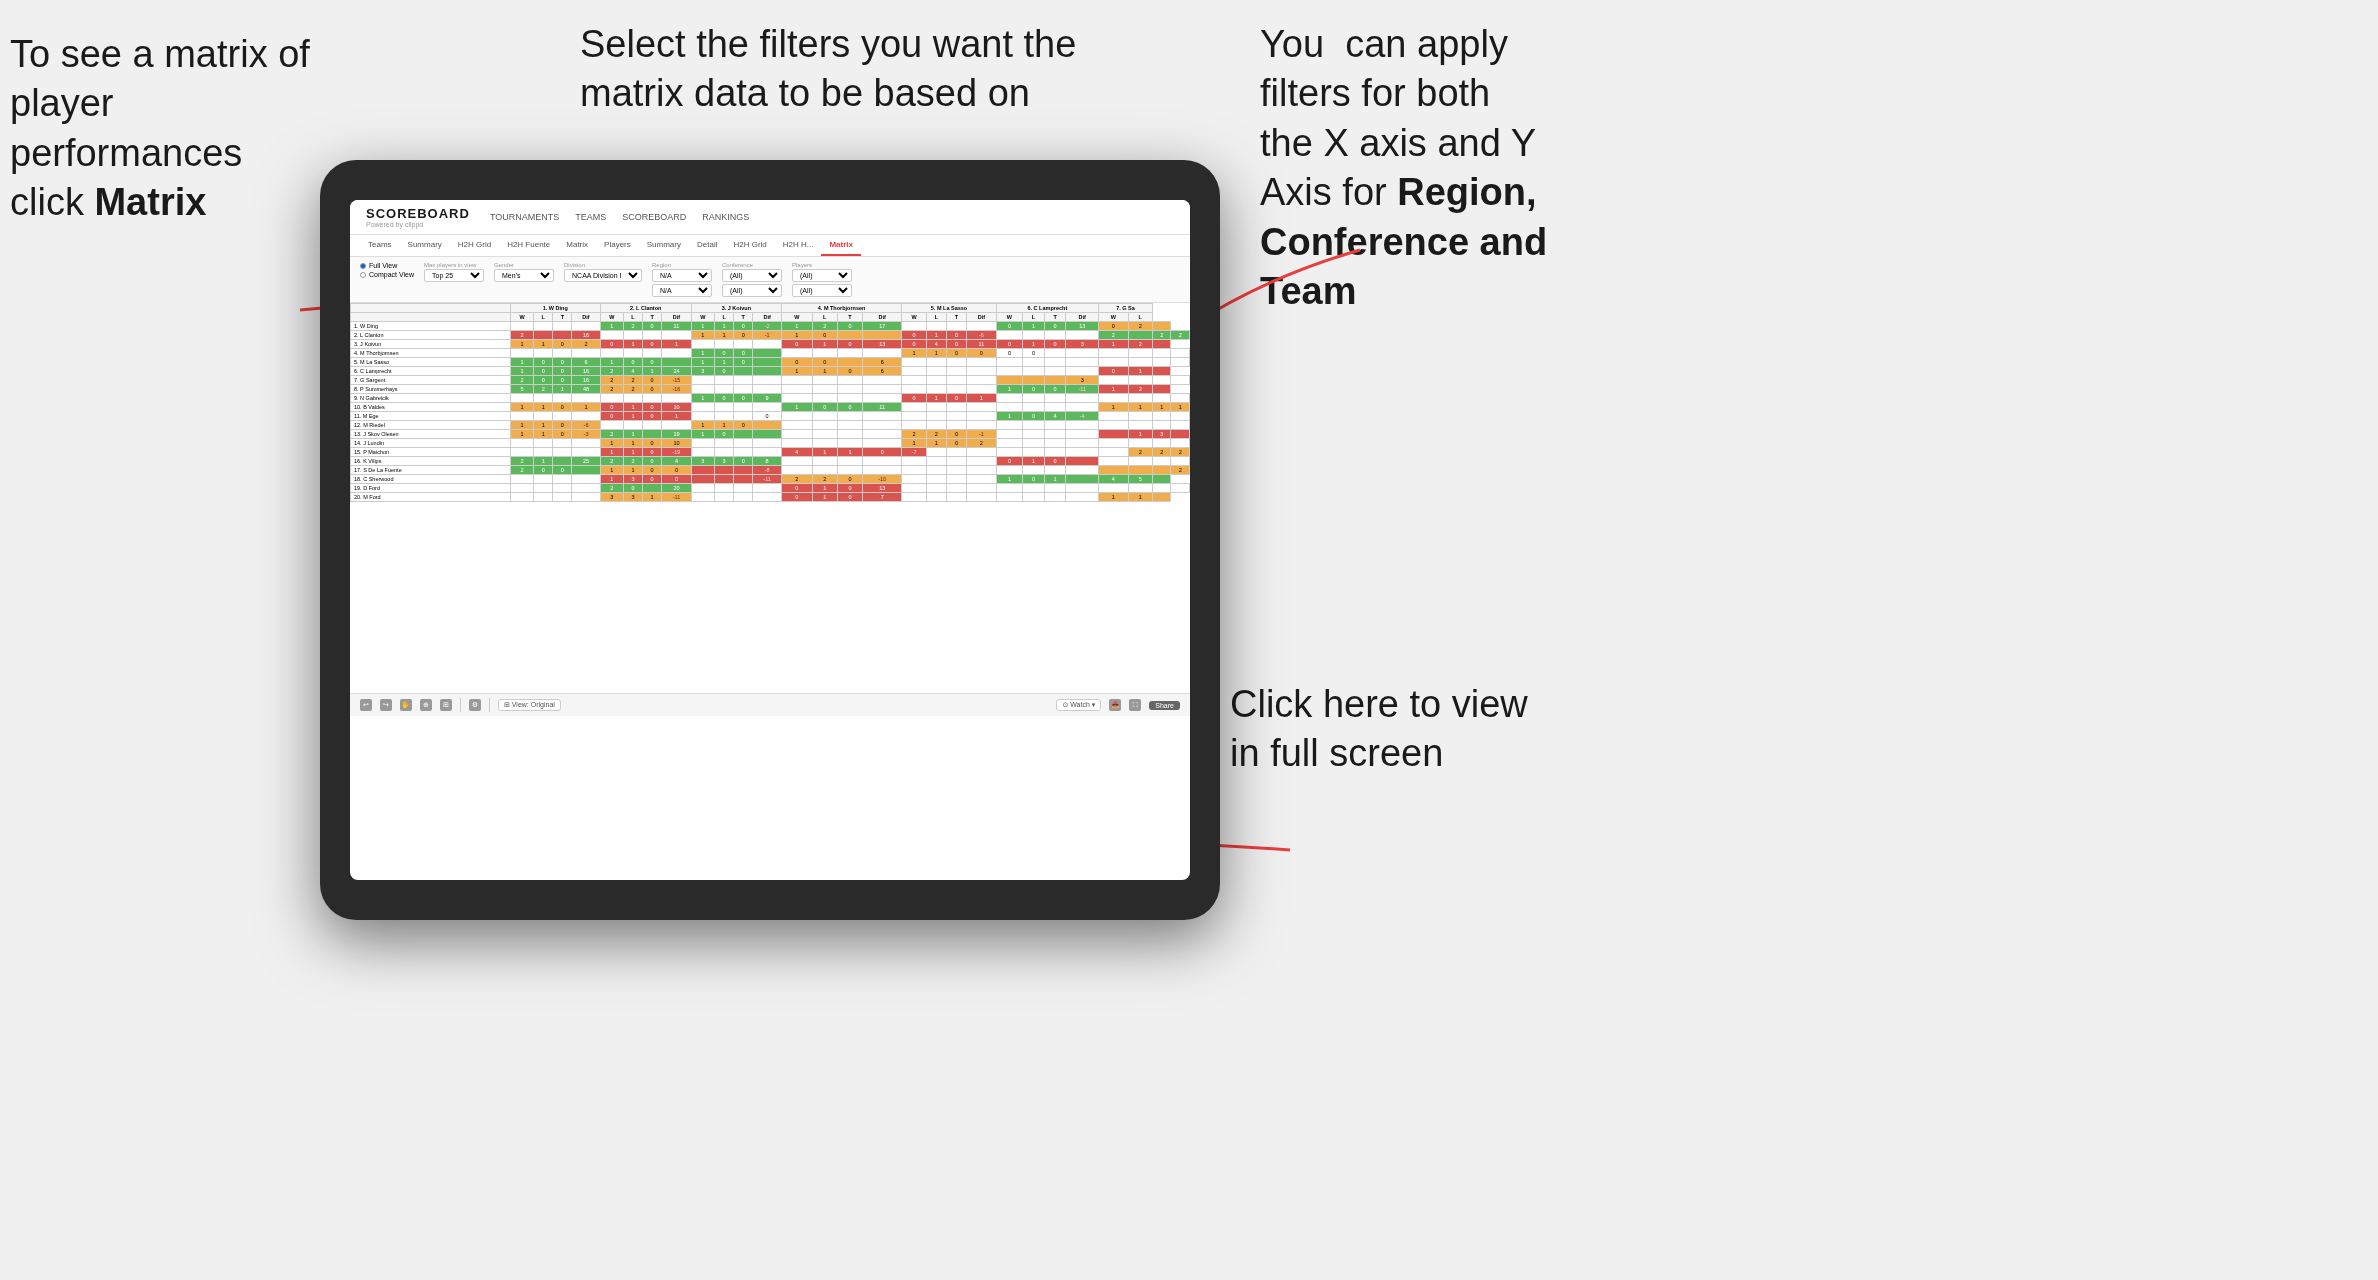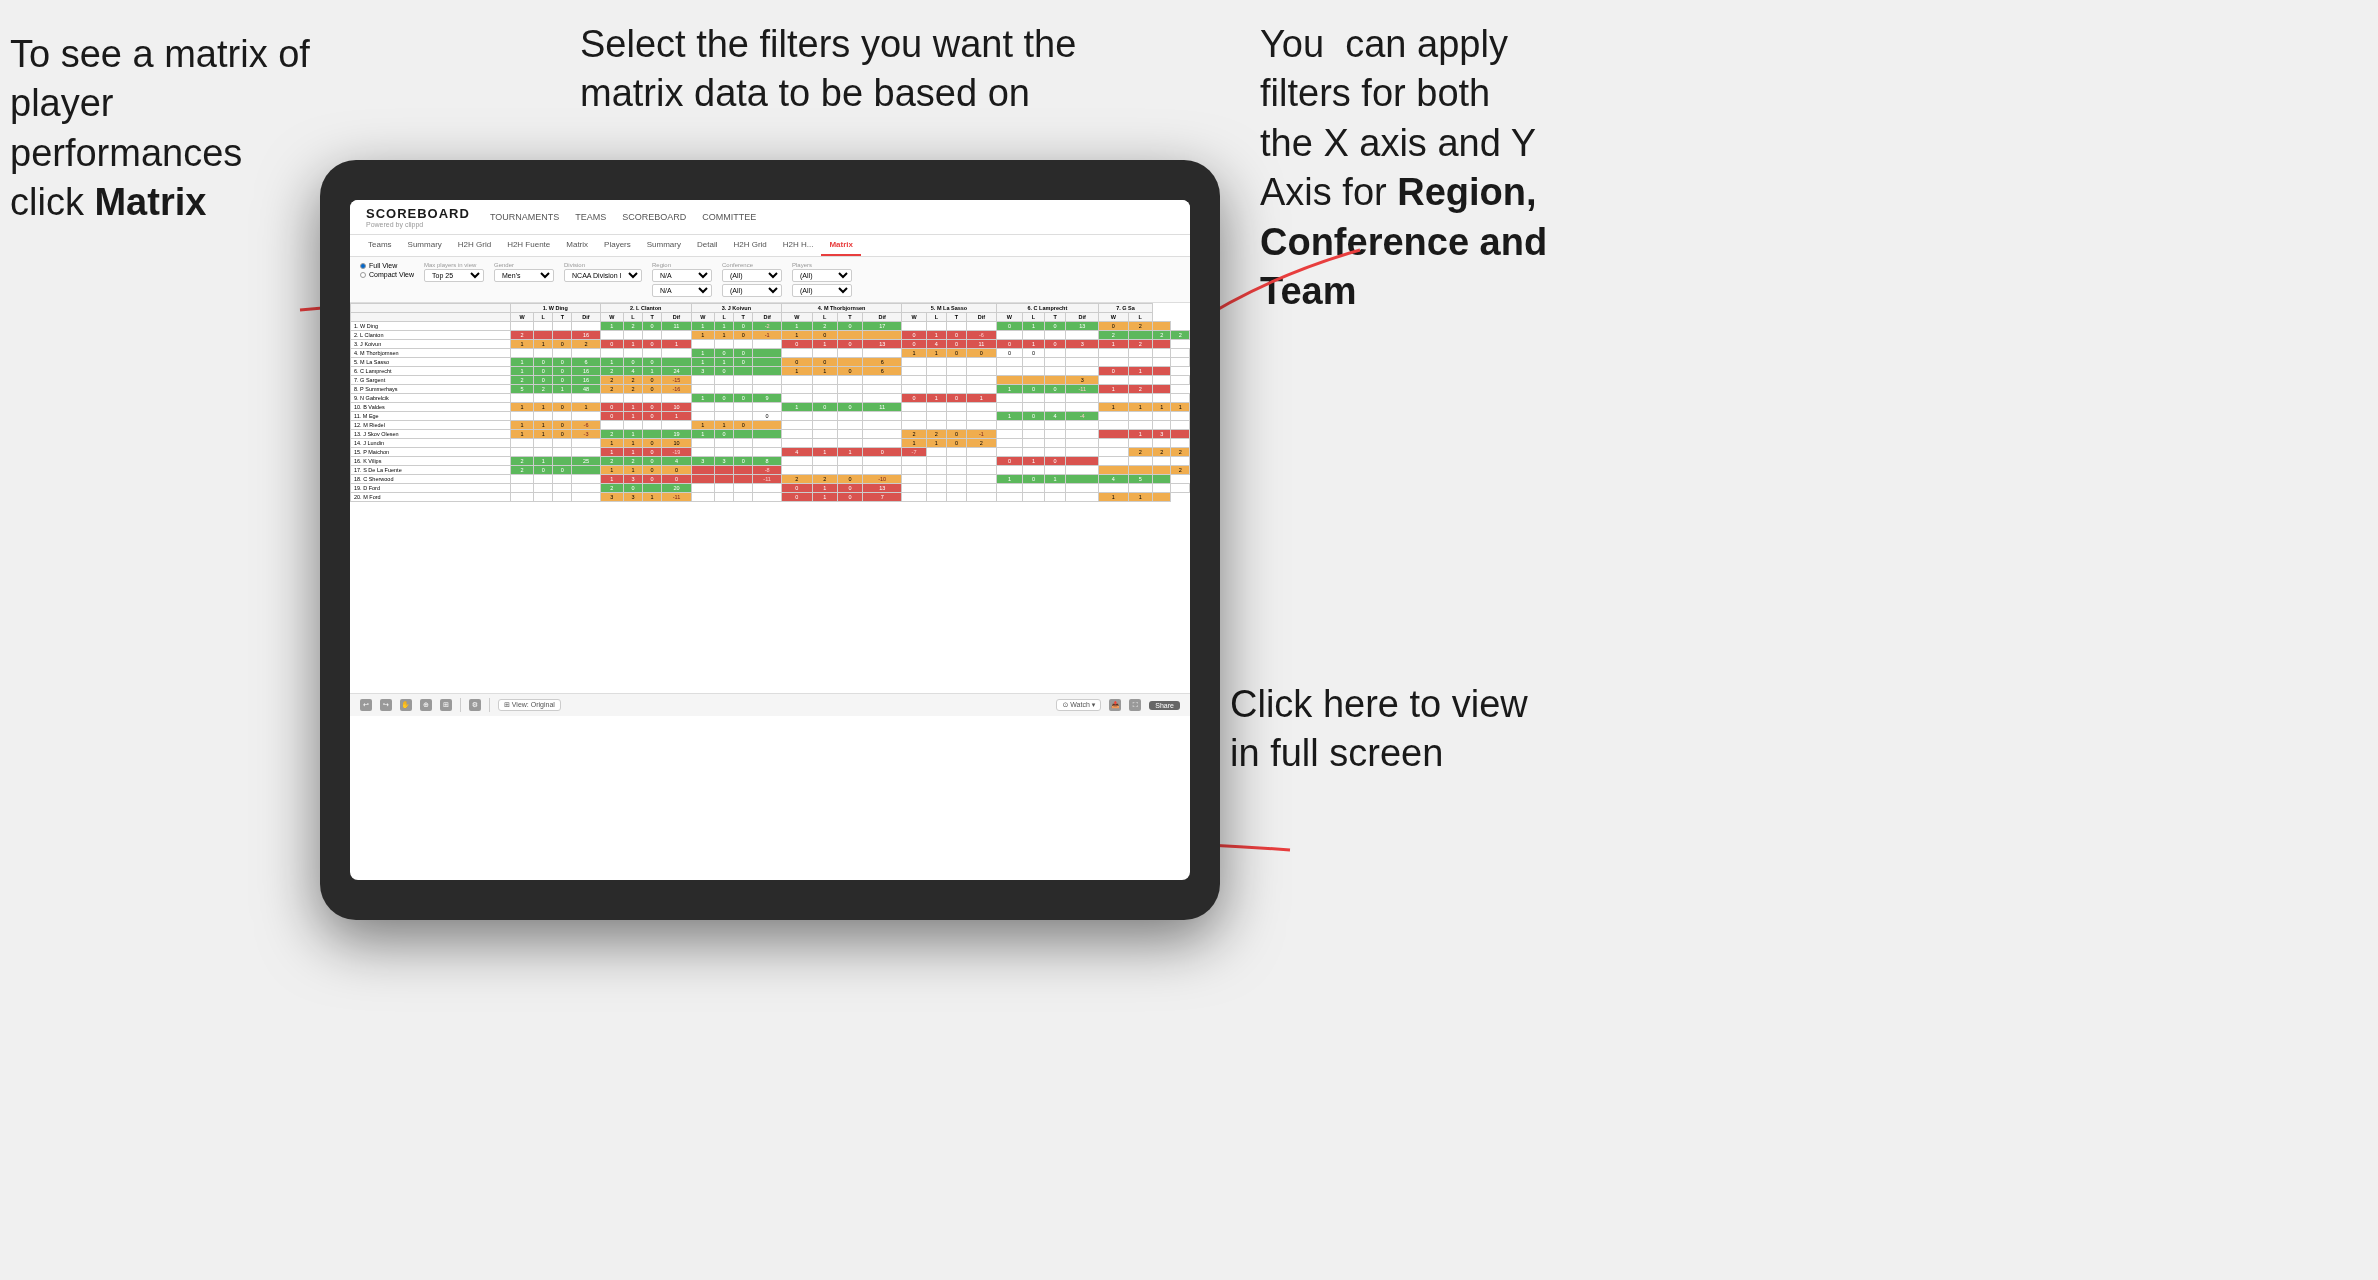--- a/index.html
+++ b/index.html
@@ -289,21 +289,21 @@
 
     <div class="app-header">
       <div class="scoreboard-logo">
         <span class="logo-main">SCOREBOARD</span>
         <span class="logo-sub">Powered by clippd</span>
       </div>
       <div class="nav-items">
         <span class="nav-item">TOURNAMENTS</span>
         <span class="nav-item">TEAMS</span>
         <span class="nav-item">SCOREBOARD</span>
-        <span class="nav-item">COMMITTEE</span>
+        <span class="nav-item">RANKINGS</span>
       </div>
     </div>
 
     <div class="sub-nav">
       <span class="sub-nav-item">Teams</span>
       <span class="sub-nav-item">Summary</span>
       <span class="sub-nav-item">H2H Grid</span>
       <span class="sub-nav-item">H2H Fuente</span>
       <span class="sub-nav-item">Matrix</span>
       <span class="sub-nav-item">Players</span>

